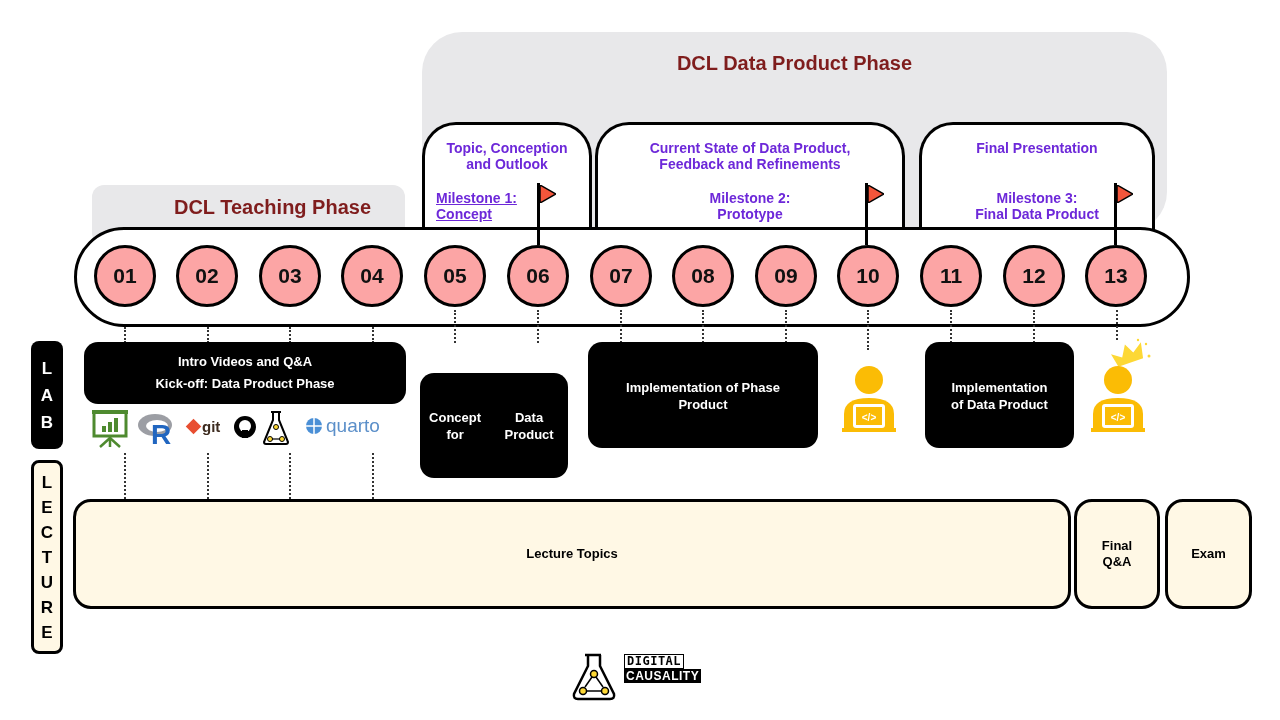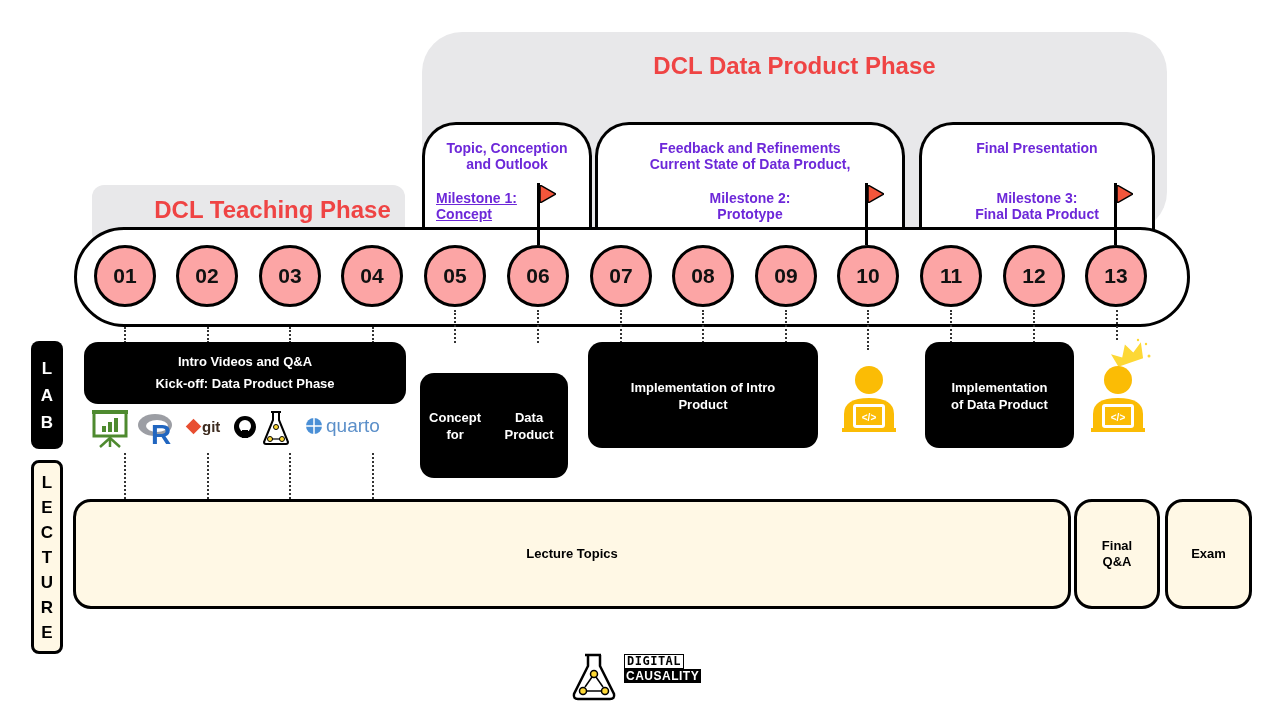--- a/index.html
+++ b/index.html
@@ -1,19 +1,19 @@
 <!DOCTYPE html>
 <html><head>
 <meta charset="utf-8">
 <style>
   html, body { margin:0; padding:0; background:#ffffff; }
   body { width:1280px; height:720px; position:relative; overflow:hidden; font-family:"Liberation Sans", sans-serif; }
   .abs { position:absolute; }
   .phase-bg { background:#e8e8ea; border-radius:40px; }
-  .phase-title { color:#ef4444; font-weight:bold; font-size:24px; text-align:center; }
+  .phase-title { color:#7f1d1d; font-weight:bold; font-size:20px; text-align:center; }
   .milebox { background:#fff; border:3px solid #000; border-bottom:none; border-radius:34px 34px 0 0; box-sizing:border-box; }
   .mtext { font-size:14px; font-weight:bold; color:#6d28d9; text-align:center; line-height:16px; }
   .timeline { border:3px solid #000; border-radius:50px; background:#fff; box-sizing:border-box; }
   .week { width:62px; height:62px; border-radius:50%; background:#fca5a5; border:3px solid #000; box-sizing:border-box;
           display:flex; align-items:center; justify-content:center; font-weight:bold; font-size:21px; color:#111; }
   .dots { border-left:2px dotted #333; width:0; }
   .blackbox { background:#000; color:#fff; border-radius:14px; font-weight:bold; font-size:13px; display:flex; align-items:center; justify-content:center; text-align:center; line-height:17px; }
   .sidelabel { background:#000; color:#fff; border-radius:8px; font-weight:bold; font-size:17px; display:flex; flex-direction:column; align-items:center; justify-content:center; }
   .sidelabel2 { background:#fff8e5; color:#000; border:3px solid #000; border-radius:8px; box-sizing:border-box; font-weight:bold; font-size:17px; display:flex; flex-direction:column; align-items:center; justify-content:center; line-height:25px; }
   .cream { background:#fff8e5; border:3px solid #000; border-radius:18px; box-sizing:border-box; font-weight:bold; font-size:13px; display:flex; align-items:center; justify-content:center; text-align:center; line-height:16px; }
@@ -33,22 +33,22 @@
   <div>Topic, Conception</div>
   <div>and Outlook</div>
 </div>
 <div class="abs mtext" style="left:436px;top:190px;text-align:left;text-decoration:underline;">
   <div>Milestone 1:</div>
   <div>Concept</div>
 </div>
 
 <div class="abs milebox" style="left:595px;top:122px;width:310px;height:110px;"></div>
 <div class="abs mtext" style="left:600px;top:140px;width:300px;">
+  <div>Current State of Data Product,</div>
   <div>Feedback and Refinements</div>
-  <div>Current State of Data Product,</div>
 </div>
 <div class="abs mtext" style="left:680px;top:190px;width:140px;">
   <div>Milestone 2:</div>
   <div>Prototype</div>
 </div>
 
 <div class="abs milebox" style="left:919px;top:122px;width:236px;height:110px;"></div>
 <div class="abs mtext" style="left:925px;top:140px;width:224px;">Final Presentation</div>
 <div class="abs mtext" style="left:960px;top:190px;width:154px;">
   <div>Milestone 3:</div>
@@ -169,21 +169,21 @@
 <div class="abs dots" style="left:207px;top:453px;height:46px;"></div>
 <div class="abs dots" style="left:289px;top:453px;height:46px;"></div>
 <div class="abs dots" style="left:372px;top:453px;height:46px;"></div>
 
 <div class="abs blackbox" style="left:420px;top:343px;width:148px;height:105px;flex-direction:row;margin-top:30px;">
   <div>Concept for</div>
   <div>Data Product</div>
 </div>
 
 <div class="abs blackbox" style="left:588px;top:342px;width:230px;height:106px;flex-direction:column;justify-content:flex-start;padding-top:37px;box-sizing:border-box;">
-  <div>Implementation of Intro</div>
+  <div>Implementation of Phase</div>
   <div>Product</div>
 </div>
 
 <div class="abs" style="left:840px;top:364px;width:58px;height:70px;">
   <svg width="58" height="70" viewBox="0 0 58 70">
     <circle cx="29" cy="16" r="14" fill="#fbbc05"></circle>
     <path d="M4,68 L4,50 Q4,34 29,34 Q54,34 54,50 L54,68 Z" fill="#fbbc05"></path>
     <rect x="13" y="40" width="32" height="24" rx="3" fill="#fff"></rect>
     <rect x="16" y="43" width="26" height="18" fill="#fbbc05"></rect>
     <text x="29" y="57" text-anchor="middle" font-family="Liberation Sans, sans-serif" font-size="10" font-weight="bold" fill="#fff">&lt;/&gt;</text>

